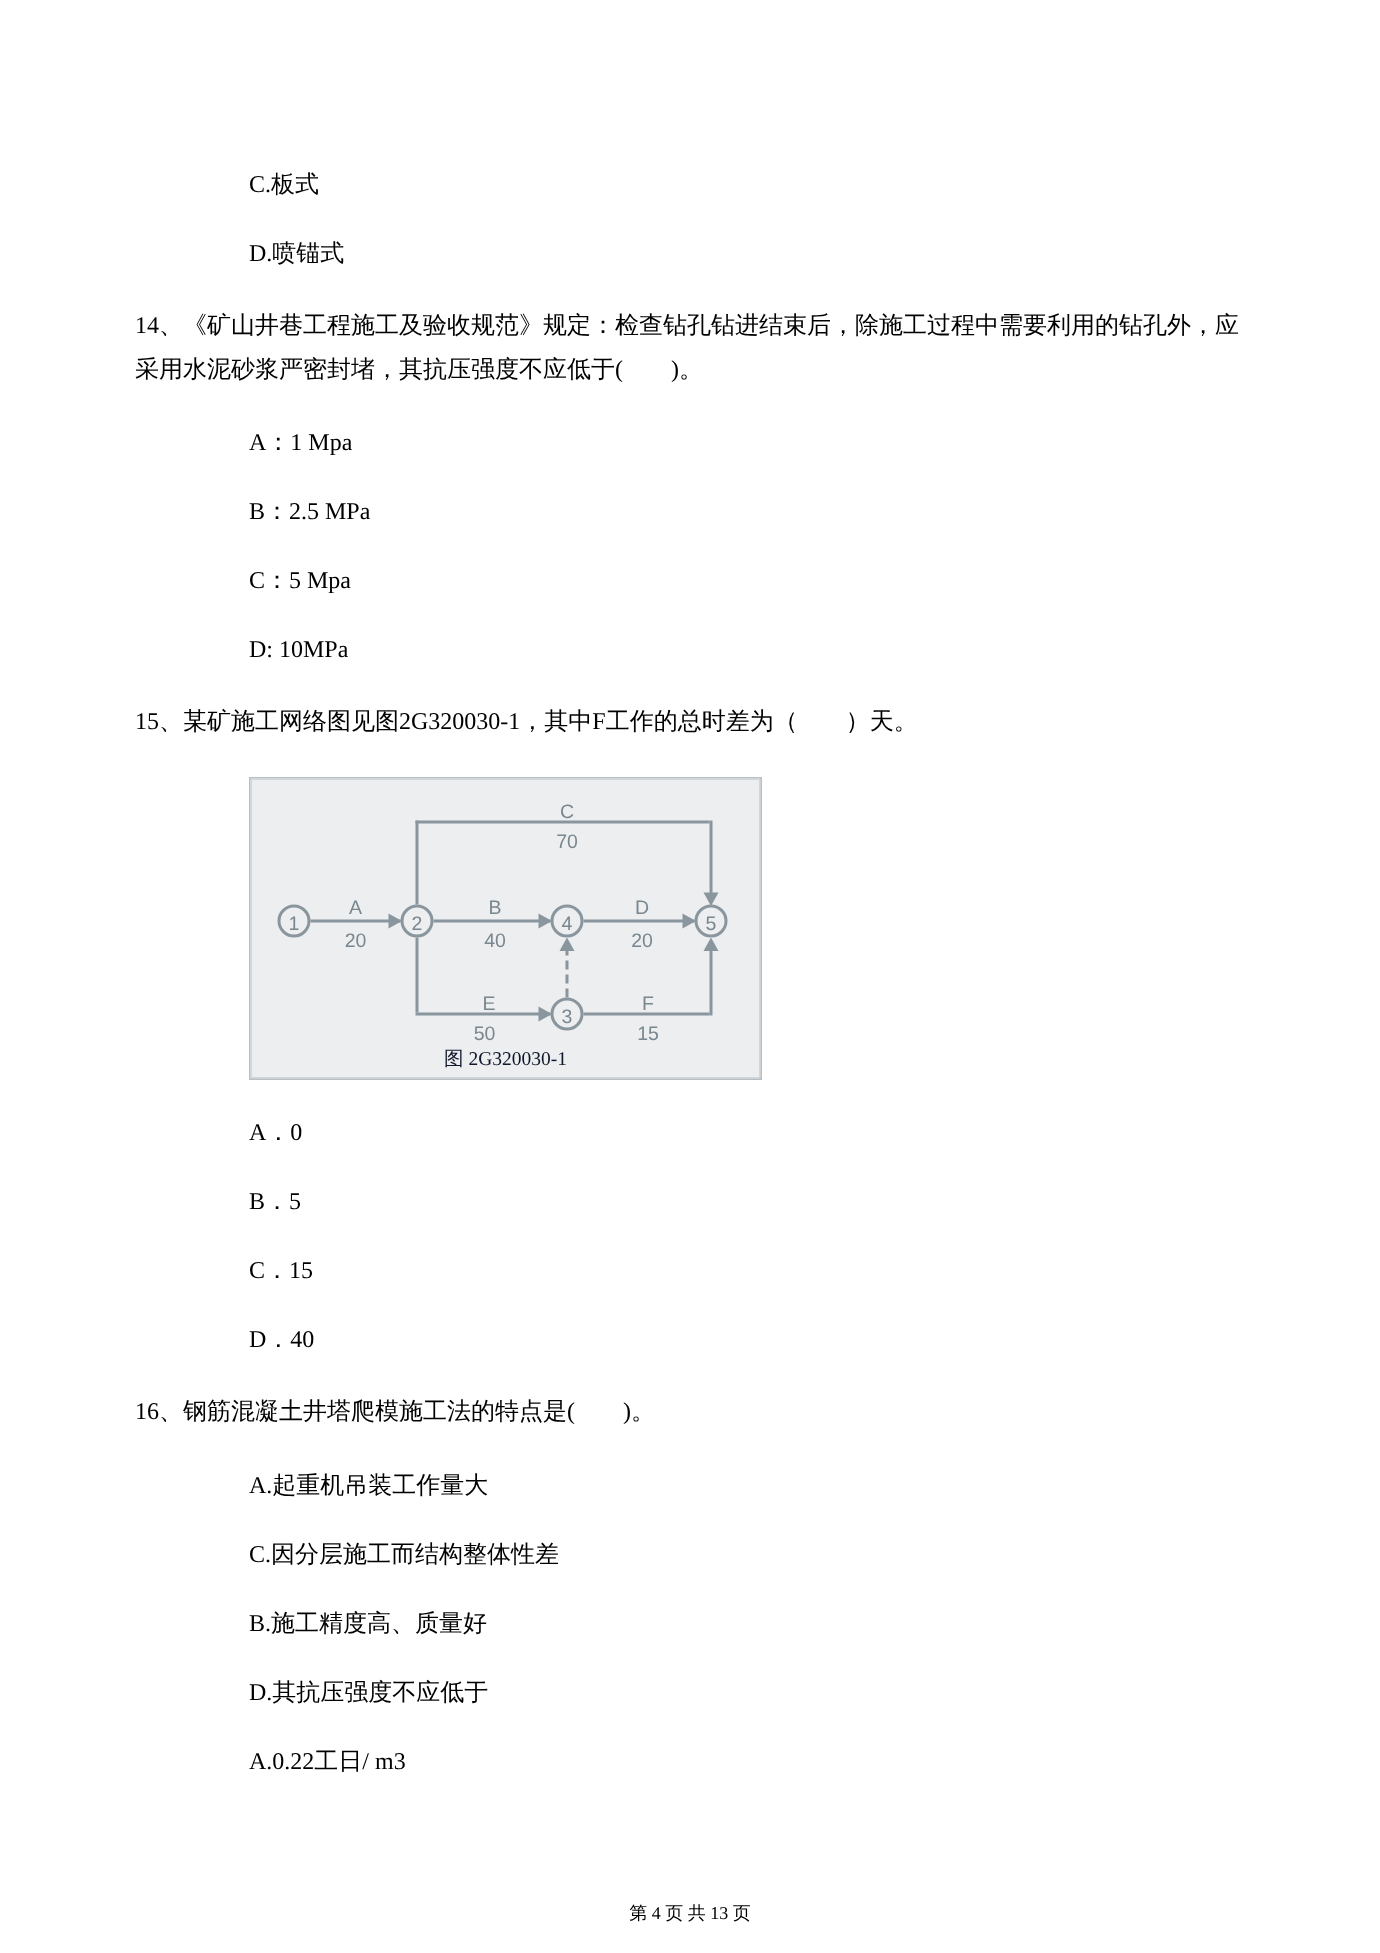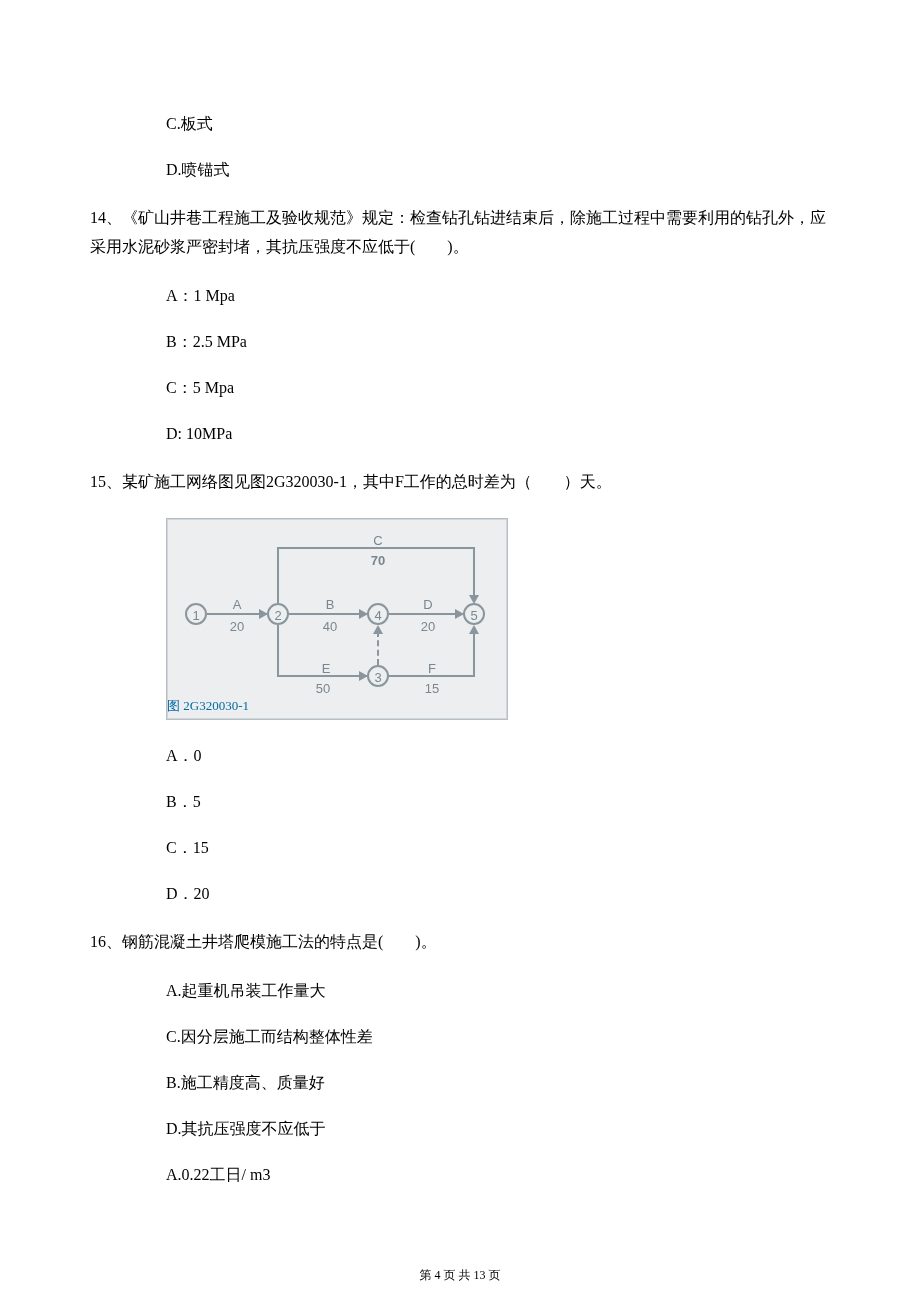--- a/index.html
+++ b/index.html
@@ -45,23 +45,24 @@
     position: relative;
     font-family: Arial, sans-serif;
     font-size: 13px;
     color: #7a878f;
   }
   .caption {
     position: absolute;
     bottom: 4px;
     left: 0;
     right: 0;
+    text-align: center;
     font-size: 13px;
     font-family: "SimSun", serif;
-    color: #0369a1;
+    color: #0f172a;
   }
   .node {
     position: absolute;
     width: 22px;
     height: 22px;
     border: 2px solid #8a969e;
     border-radius: 50%;
     background: #eceef0;
     text-align: center;
     line-height: 22px;
@@ -153,21 +154,21 @@
     <div class="hline" style="left:222px; top:94px; width:74px;"></div>
     <div class="arrow-right" style="left:288px; top:90px;"></div>
     <div class="lbl" style="left:246px; top:76px;">D</div>
     <div class="lbl" style="left:246px; top:98px;">20</div>
 
     <div class="vline" style="left:110px; top:28px; height:56px;"></div>
     <div class="hline" style="left:110px; top:28px; width:196px;"></div>
     <div class="vline" style="left:306px; top:28px; height:50px;"></div>
     <div class="arrow-down" style="left:302px; top:76px;"></div>
     <div class="lbl" style="left:196px; top:12px;">C</div>
-    <div class="lbl" style="left:196px; top:32px;font-weight:bold;">70</div>
+    <div class="lbl" style="left:196px; top:32px;">70</div>
 
     <div class="vline" style="left:110px; top:106px; height:50px;"></div>
     <div class="hline" style="left:110px; top:156px; width:90px;"></div>
     <div class="arrow-right" style="left:192px; top:152px;"></div>
     <div class="lbl" style="left:144px; top:140px;">E</div>
     <div class="lbl" style="left:141px; top:160px;">50</div>
 
     <div class="dline" style="left:210px; top:112px; height:34px;"></div>
     <div class="arrow-up" style="left:206px; top:106px;"></div>
 
@@ -176,21 +177,21 @@
     <div class="arrow-up" style="left:302px; top:106px;"></div>
     <div class="lbl" style="left:250px; top:140px;">F</div>
     <div class="lbl" style="left:250px; top:160px;text-align:center;">15</div>
 
     <div class="caption">图 2G320030-1</div>
   </div>
 
   <div class="option">A．0</div>
   <div class="option">B．5</div>
   <div class="option">C．15</div>
-  <div class="option">D．20</div>
+  <div class="option">D．40</div>
 
   <div class="question">16、钢筋混凝土井塔爬模施工法的特点是(　　)。</div>
   <div class="option">A.起重机吊装工作量大</div>
   <div class="option">C.因分层施工而结构整体性差</div>
   <div class="option">B.施工精度高、质量好</div>
   <div class="option">D.其抗压强度不应低于</div>
 
   <div class="option">A.0.22工日/ m3</div>
 
   <div class="footer">第 4 页 共 13 页</div>

